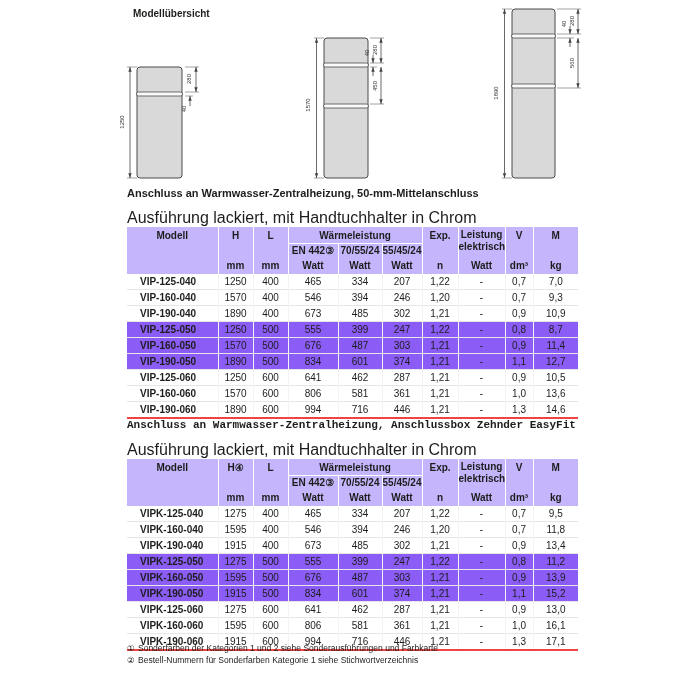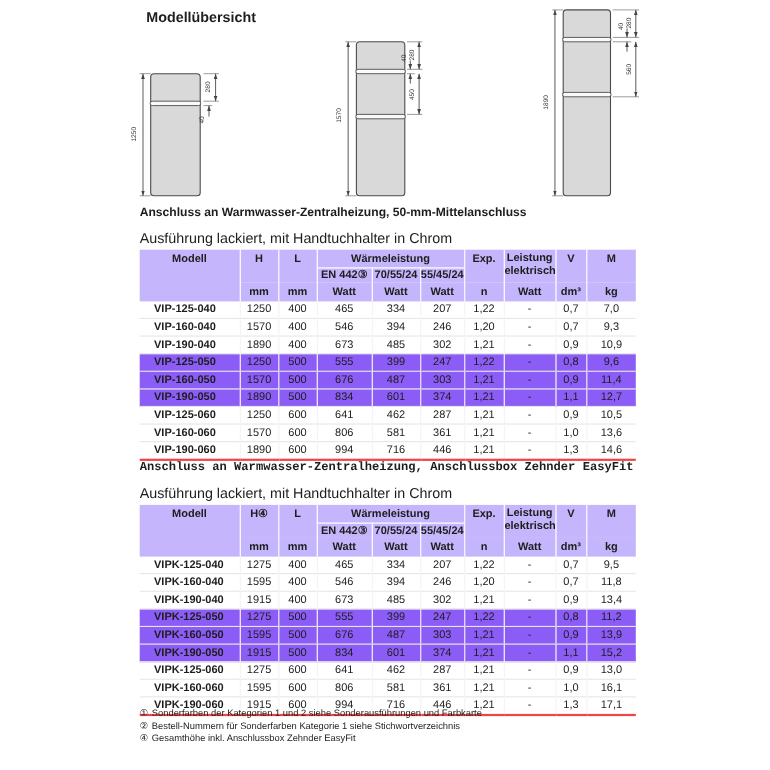--- a/index.html
+++ b/index.html
@@ -3,23 +3,23 @@
 <meta charset="utf-8">
 <style>
   html,body{margin:0;padding:0;}
   body{
     width:700px;height:700px;background:#ffffff;
     font-family:"Liberation Sans", sans-serif;color:#1d1d1b;
     position:relative;overflow:hidden;
     -webkit-font-smoothing:antialiased;
   }
   .abs{position:absolute;}
-  .doc-title{left:133px;top:8px;font-size:13px;font-weight:bold;}
+  .doc-title{left:133px;top:8px;font-size:10px;font-weight:bold;}
   .sec-title{left:127px;font-size:11px;font-weight:bold;white-space:nowrap;}
-  .sec-sub{left:127px;font-size:13px;white-space:nowrap;}
+  .sec-sub{left:127px;font-size:16px;white-space:nowrap;}
   #sec1-title{top:187px;} #sec1-sub{top:209px;} #table1-wrap{top:227px;}
   #sec2-title{top:419px;font-family:Liberation Mono, monospace;} #sec2-sub{top:441px;} #table2-wrap{top:459px;}
   #footnotes{top:643px;left:127px;}
 
   .tbl-wrap{left:127px;}
   table.spec{border-collapse:collapse;table-layout:fixed;width:451px;font-size:10px;}
   table.spec col.c-model{width:91px;} table.spec col.c-h{width:35px;}
   table.spec col.c-l{width:35px;}  table.spec col.c-en{width:50px;}
   table.spec col.c-70{width:44px;} table.spec col.c-55{width:40px;}
   table.spec col.c-exp{width:36px;} table.spec col.c-el{width:47px;}
@@ -204,21 +204,21 @@
         <tr>
           <td>VIP-125-050</td>
           <td>1250</td>
           <td>500</td>
           <td>555</td>
           <td>399</td>
           <td>247</td>
           <td>1,22</td>
           <td>-</td>
           <td>0,8</td>
-          <td>9,6</td>
+          <td>8,7</td>
         </tr>
         <tr>
           <td>VIP-160-050</td>
           <td>1570</td>
           <td>500</td>
           <td>676</td>
           <td>487</td>
           <td>303</td>
           <td>1,21</td>
           <td>-</td>
@@ -434,14 +434,13 @@
           <td>1,3</td>
           <td>17,1</td>
         </tr>
       </tbody>
   </table>
 </div>
 
 <div class="abs" id="footnotes">
     <div class="fn"><span class="fnm">①</span><span>Sonderfarben der Kategorien 1 und 2 siehe Sonderausführungen und Farbkarte</span></div>
     <div class="fn"><span class="fnm">②</span><span>Bestell-Nummern für Sonderfarben Kategorie 1 siehe Stichwortverzeichnis</span></div>
-    <div class="fn"><span class="fnm">④</span><span>Gesamthöhe inkl. Anschlussbox Zehnder EasyFit</span></div>
   </div>
 
 </body></html>

